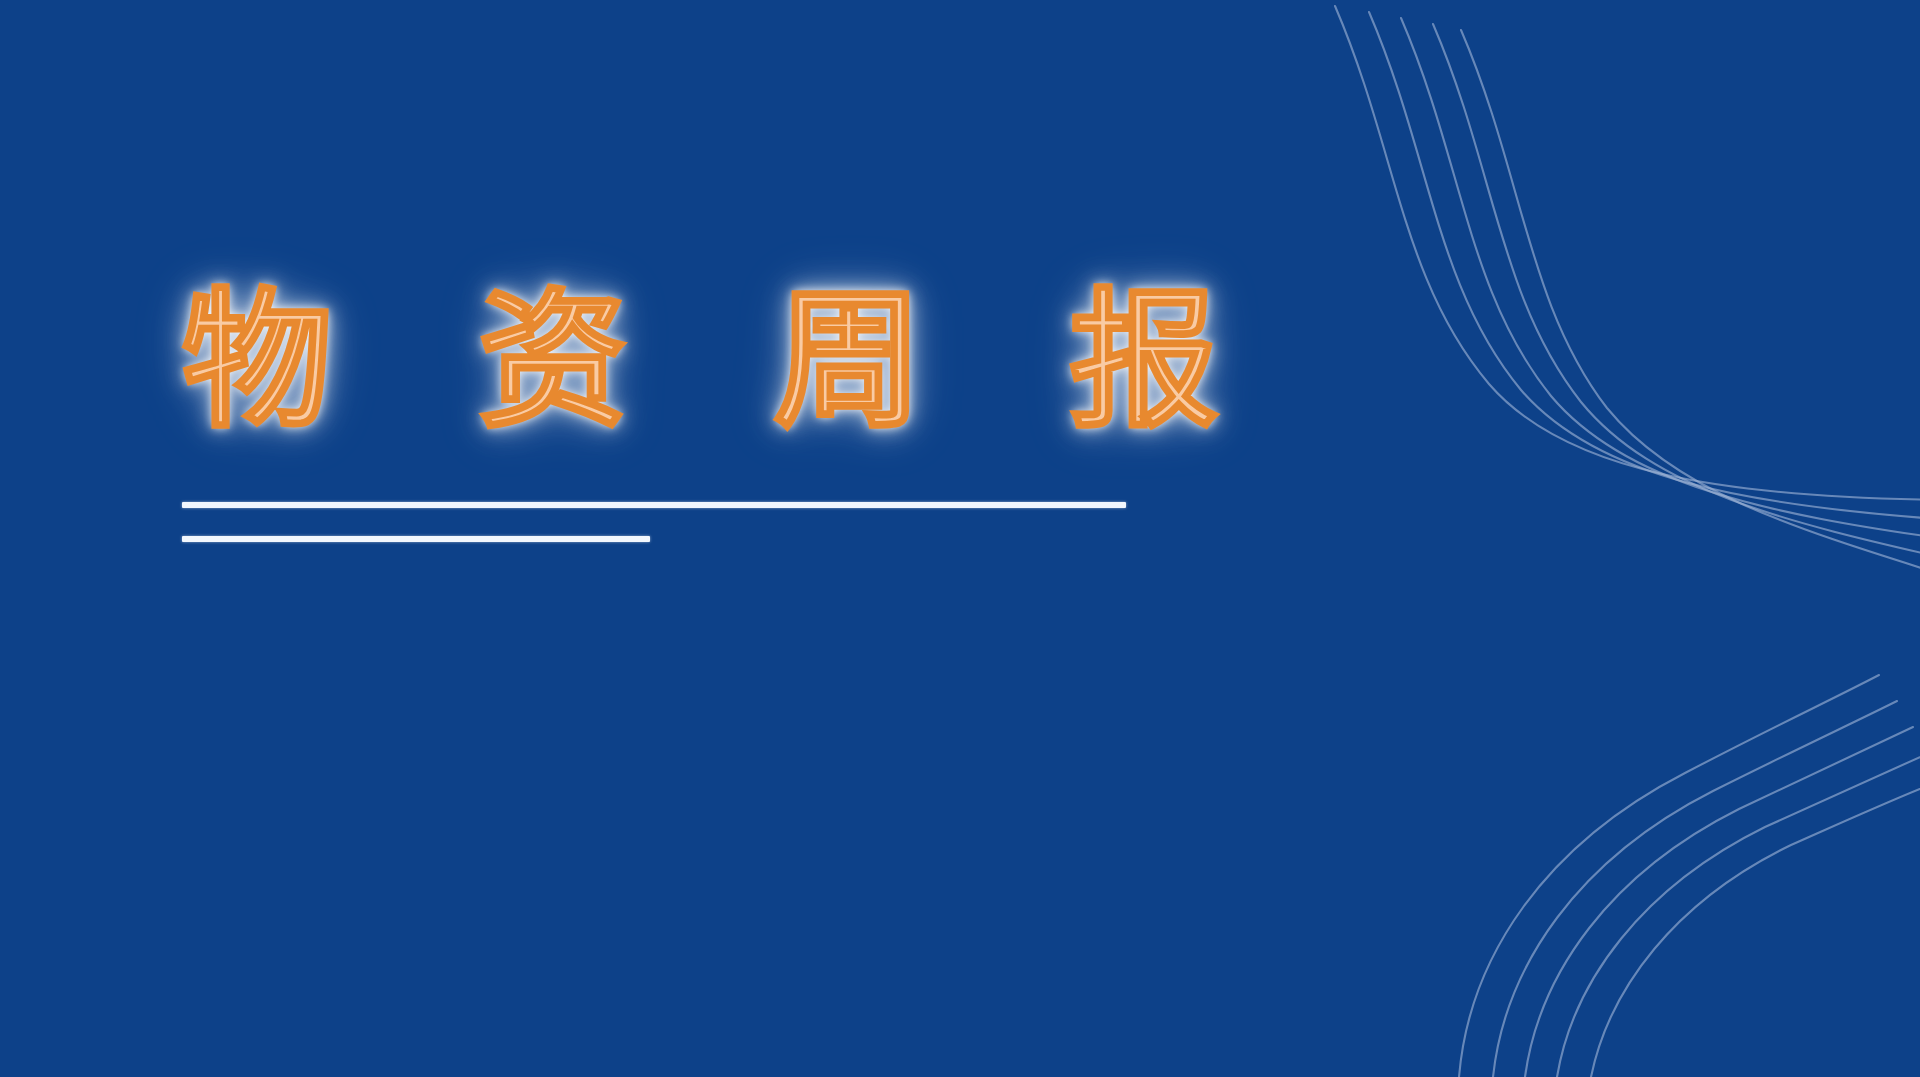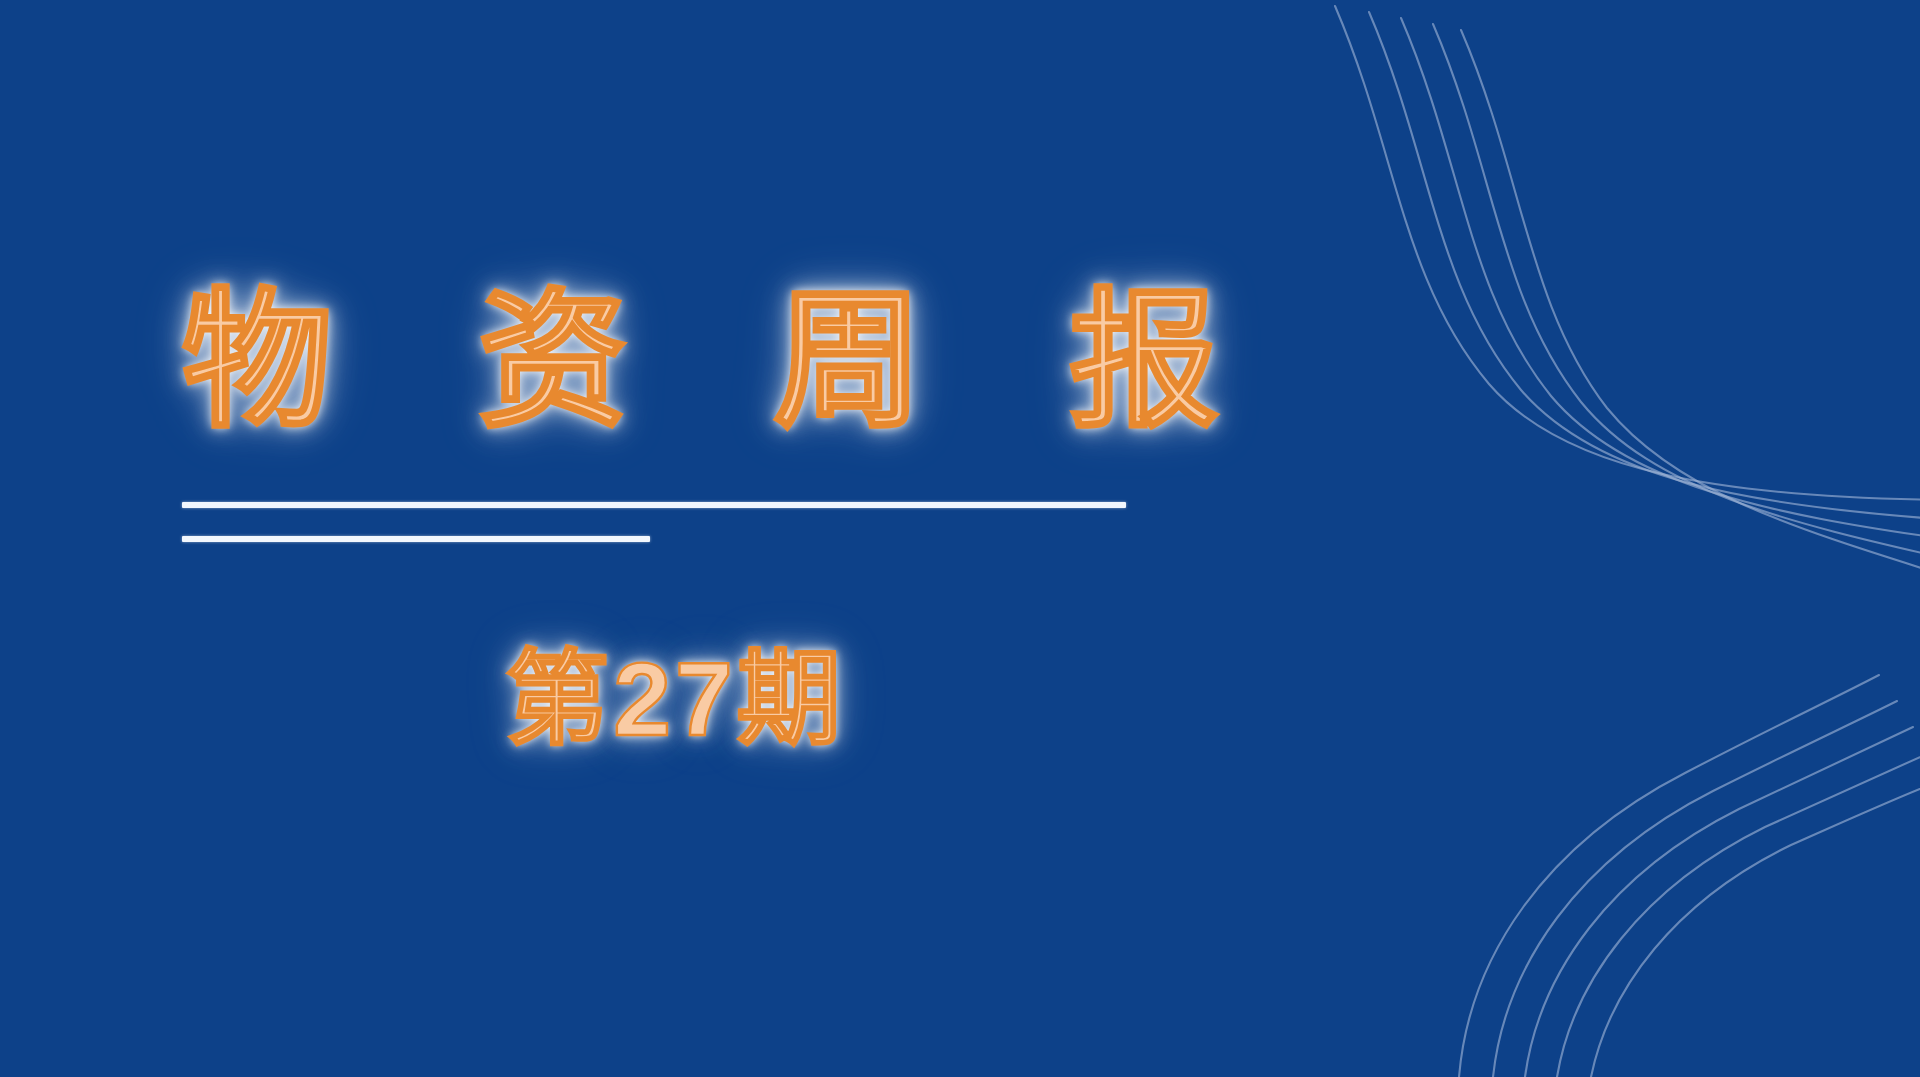--- a/index.html
+++ b/index.html
@@ -144,15 +144,14 @@
 
   <div class="title-block">
     <h1 class="main-title">物 资 周 报</h1>
   </div>
 
   <div class="rules">
     <div class="rule rule-long"></div>
     <div class="rule rule-short"></div>
   </div>
 
-  <h2 class="subtitle">第27期</h2>
 
 </div>
 
 </body></html>

